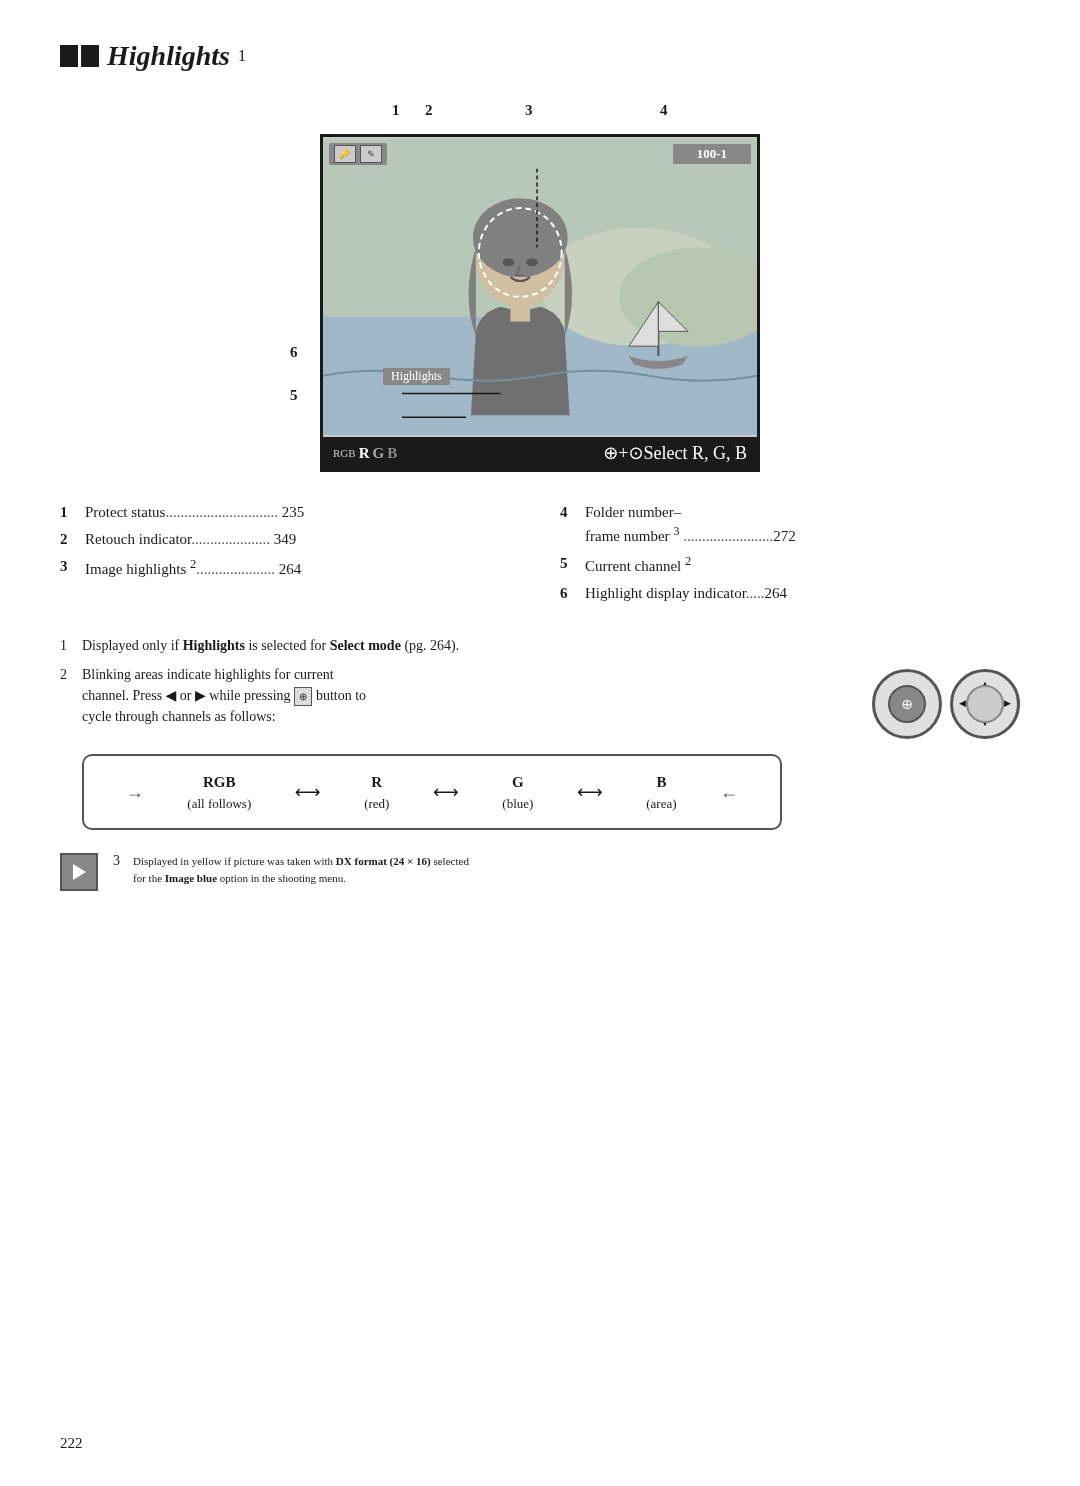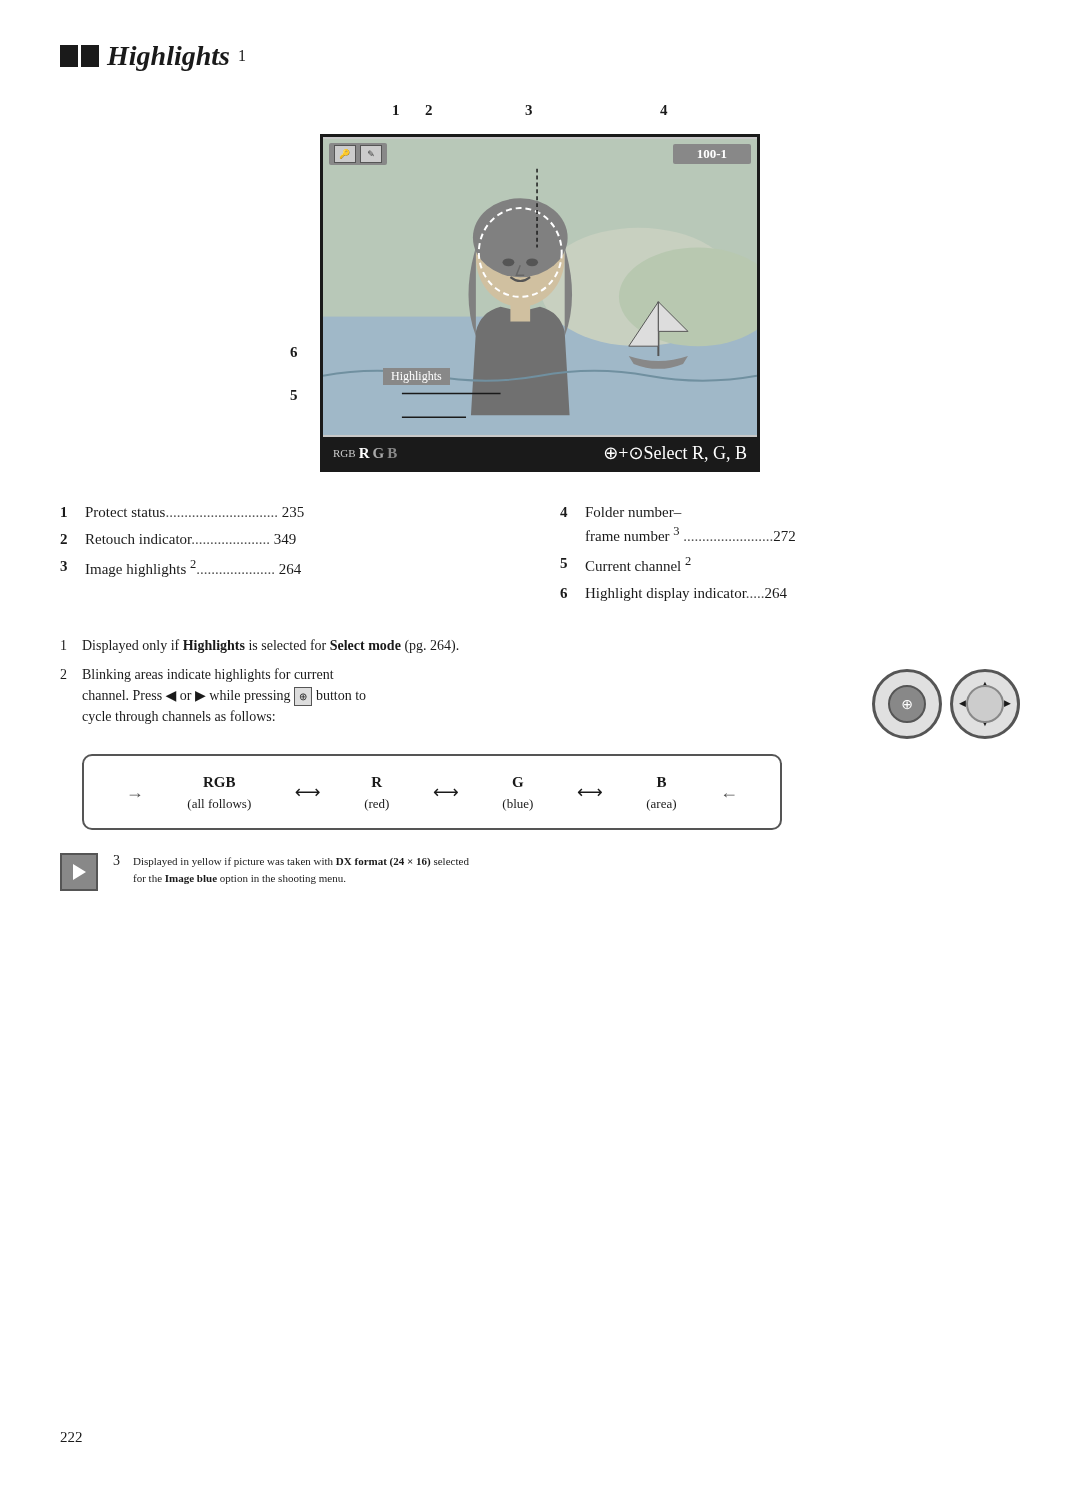--- a/index.html
+++ b/index.html
@@ -527,13 +527,13 @@
       <span style="font-size:14px; min-width:14px;">3</span>
       <span class="footnote3-text">
         Displayed in yellow if picture was taken with <span class="bold">DX format (24 × 16)</span> selected<br>
         for the <span class="bold">Image blue</span> option in the shooting menu.
       </span>
     </div>
   </div>
 
 </div>
 
-<div style="position:fixed; bottom:40px; left:60px;">222</div>
+<div style="position:fixed; bottom:34px; left:60px;">222</div>
 
 </body></html>

